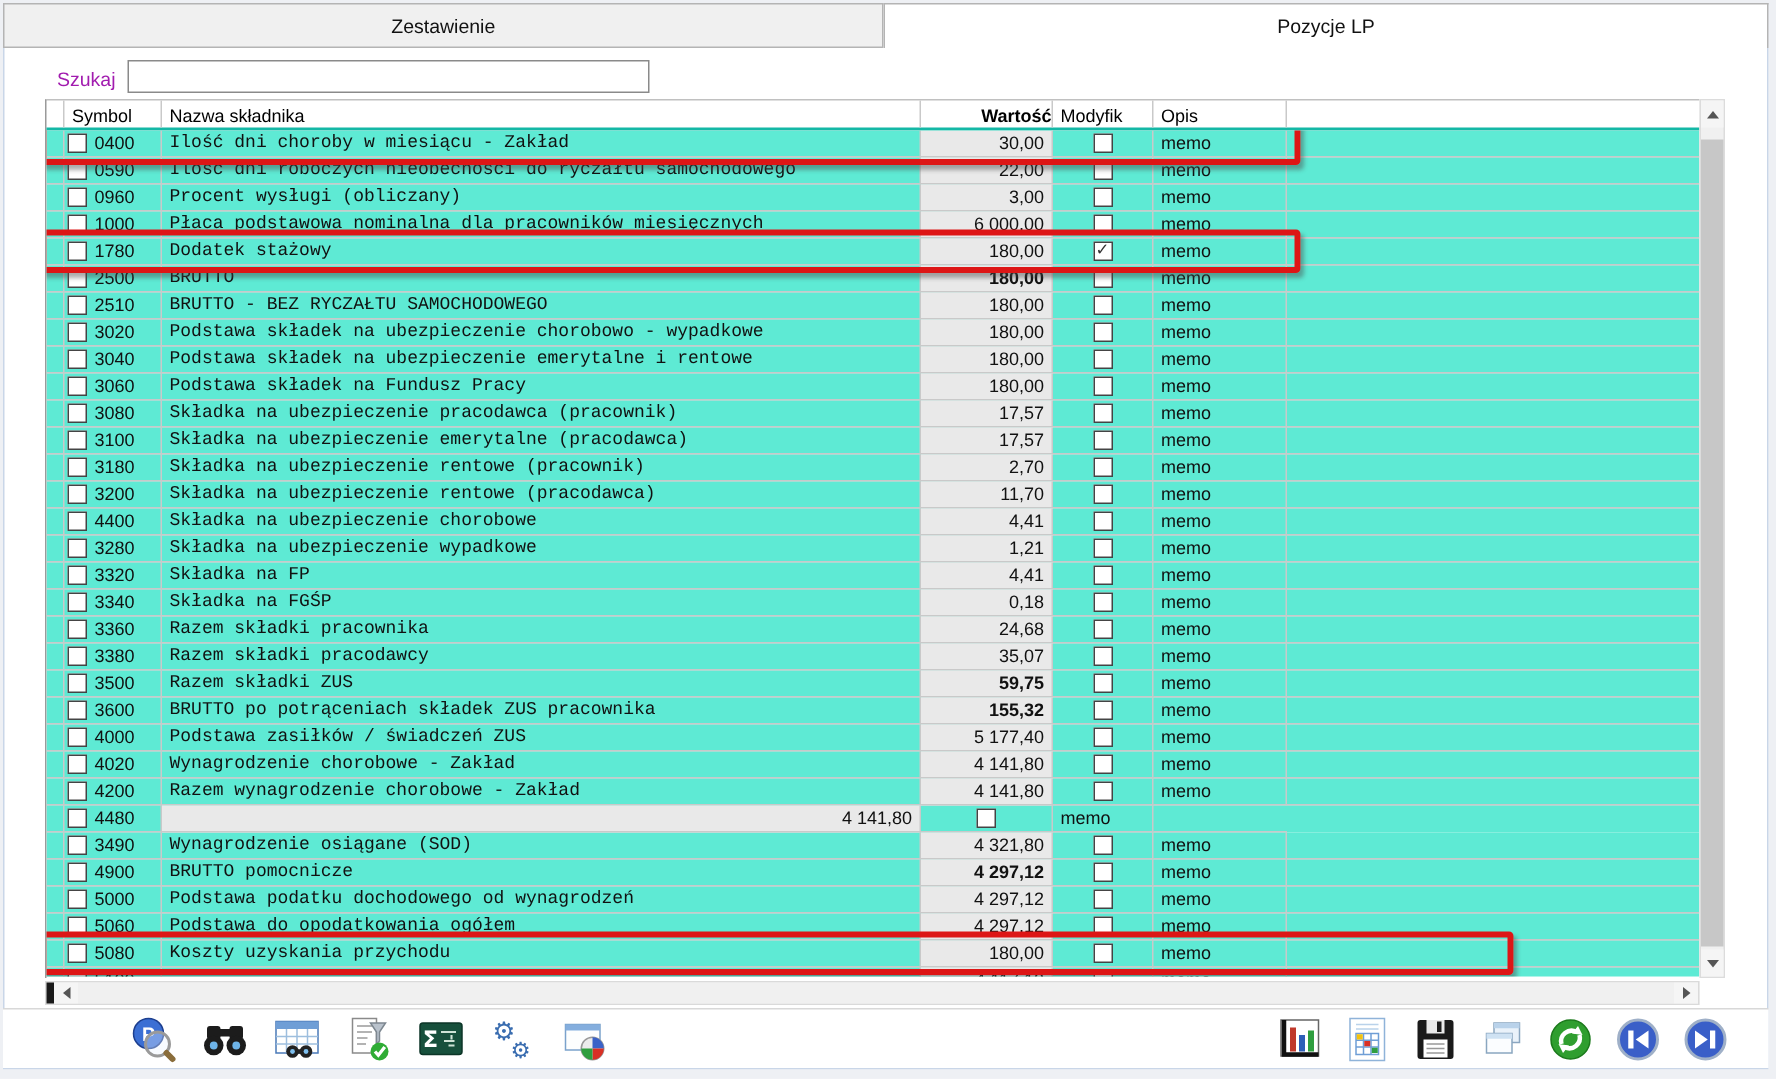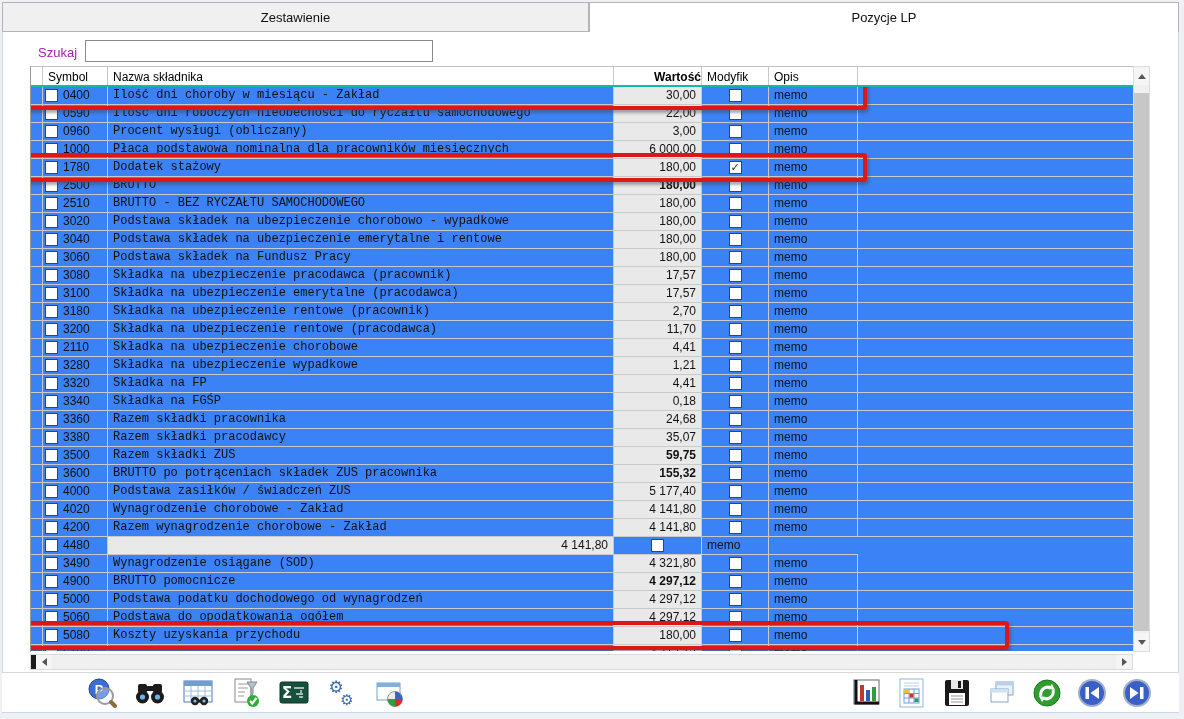--- a/index.html
+++ b/index.html
@@ -27,21 +27,21 @@
   .table-wrap { position:absolute; left:30px; top:66px; width:1103px; height:586px;
                 border-left:1px solid #9a9a9a; border-top:1px solid #c0c0c0; background:#fff; }
   .grid-header { height:20px; display:grid;
                  grid-template-columns:12px 65px 506px 88px 67px 89px 1fr;
                  border-bottom:2px solid #14b8a6; font-size:12px; }
   .grid-header > div { border-right:1px solid #c9c9c9; padding:3px 0 0 5px; white-space:nowrap; overflow:hidden; }
   .grid-header > div:last-child { border-right:none; }
   .grid-header .h-val { font-weight:bold;text-align:right; }
   .grid-body { height:564px; overflow:hidden; position:relative; }
   .row { height:18px; display:grid; grid-template-columns:12px 65px 506px 88px 67px 89px 1fr;
-         font-size:12px; color:#111; background:#3b82f6; }
+         font-size:12px; color:#111; background:#5eead4; }
   .c { border-right:1px solid #c9c9c9; border-bottom:1px solid #c9c9c9;
        line-height:17px; white-space:nowrap; overflow:hidden; }
   .c.fill { border-right:none; }
   .c.sym { display:flex; align-items:center; gap:5px; padding-left:2px; }
   .c.name { padding-left:5px;font-family:Liberation Mono, monospace; }
   .c.val { background:#e9e9e9; text-align:right; padding-right:5px; }
   .c.val.b { font-weight:bold; }
   .c.mod { display:flex; align-items:center; justify-content:center; }
   .c.opis { padding-left:5px; }
   .cb { width:13px; height:13px; border:1px solid #444; background:#fff; flex:0 0 13px;
@@ -301,21 +301,21 @@
     <div class="c mod">
           <span class="cb mcb"></span>
         </div>
     <div class="c opis">memo</div>
     <div class="c fill"></div>
   </div>
       <div class="row">
     <div class="c ind"></div>
     <div class="c sym">
       <span class="cb"></span>
-      <span class="symtext">2110</span>
+      <span class="symtext">4400</span>
     </div>
     <div class="c name">Składka na ubezpieczenie chorobowe</div>
     <div class="c val">4,41</div>
     <div class="c mod">
           <span class="cb mcb"></span>
         </div>
     <div class="c opis">memo</div>
     <div class="c fill"></div>
   </div>
       <div class="row">

